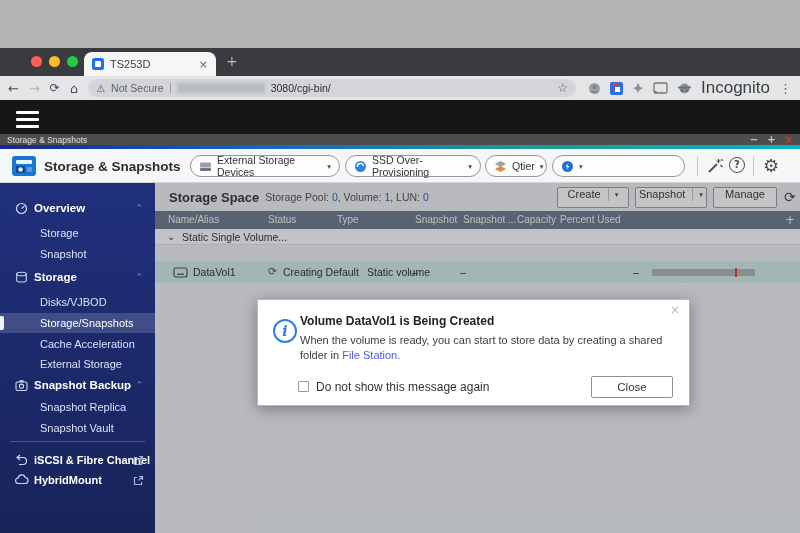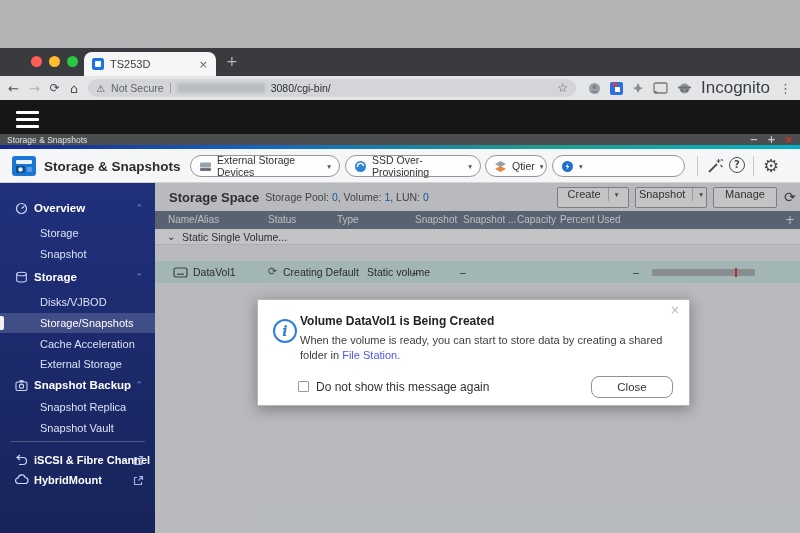--- a/index.html
+++ b/index.html
@@ -113,21 +113,21 @@
   .dlg-icon { position:absolute; left:15px; top:19px; width:24px; height:24px; border:2px solid #2e7fd8;
               border-radius:50%; color:#2e7fd8; font-family:"DejaVu Serif", serif; font-style:italic;
               font-weight:bold; font-size:14px; text-align:center; line-height:20px; }
   .dlg-title { position:absolute; left:42px; top:14px; font-size:12px; font-weight:bold; color:#222; }
   .dlg-body { position:absolute; left:42px; top:33px; width:374px; font-size:11px; color:#3d3d3d; line-height:15px; }
   .dlg-link { color:#4a57ea; }
   .dlg-check { position:absolute; left:40px; top:81px; width:11px; height:11px; background:#fff;
                border:1px solid #9a9a9a; border-radius:1px; }
   .dlg-check-label { position:absolute; left:58px; top:80px; font-size:12px; color:#333; }
   .dlg-btn { position:absolute; left:333px; top:76px; width:82px; height:22px; background:#fff;
-             border:1px solid #8f8f8f; border-radius:8px; font-size:11.5px; color:#333;
+             border:1px solid #8f8f8f; border-radius:2px; font-size:11.5px; color:#333;
              display:flex; align-items:center; justify-content:center; }
 
   .desktop-strip { left:0; top:528px; width:800px; height:5px; background:#b2b4b6; }
   .watermark { right:6px; top:502px; font-size:16px; color:#cbcdcf; letter-spacing:0.5px; z-index:30; }
 </style>
 </head>
 <body>
 
 <div id="screen">
 

